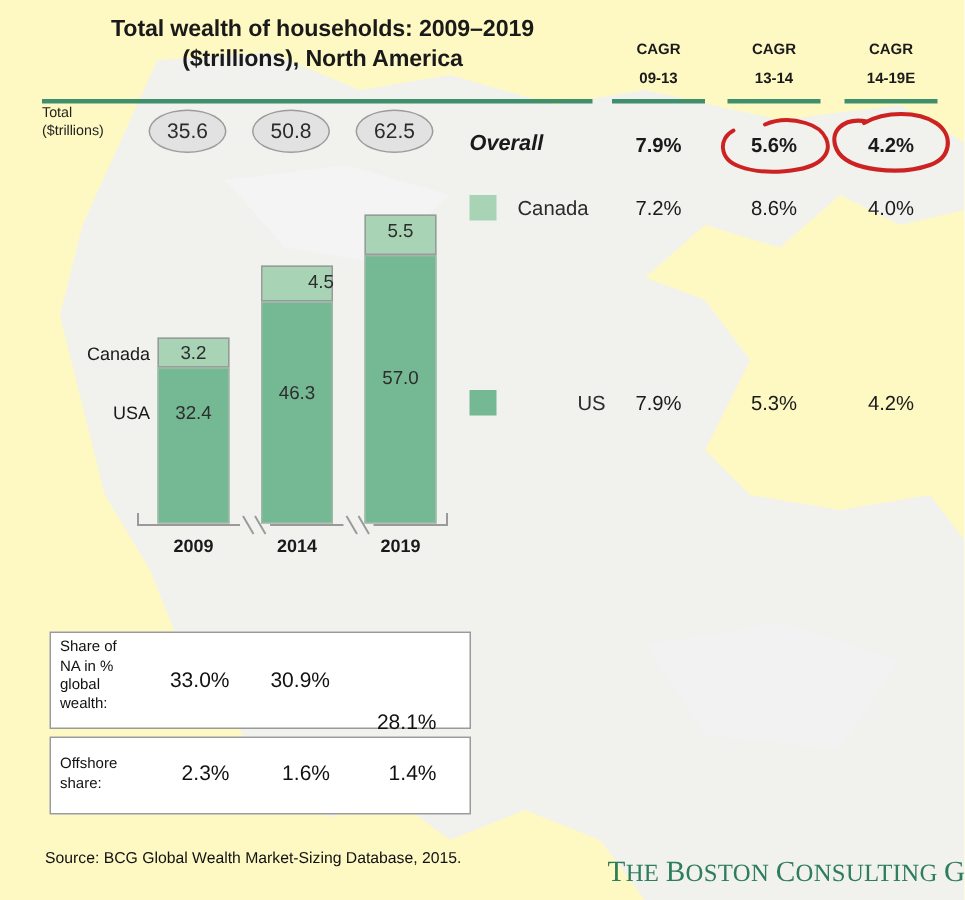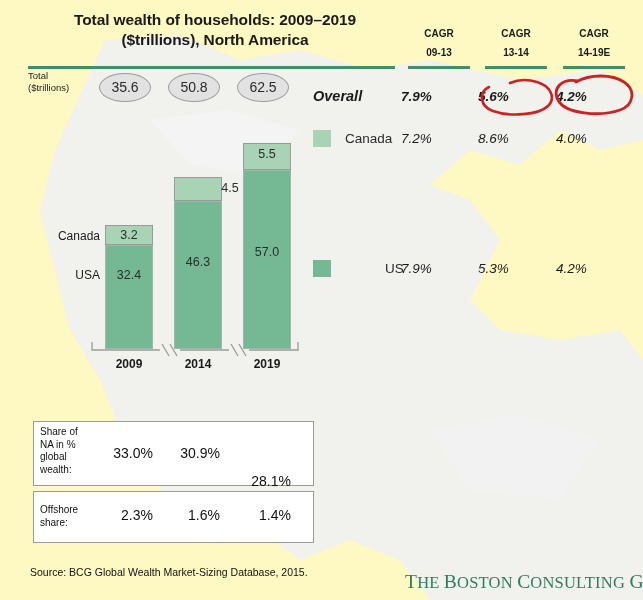--- a/index.html
+++ b/index.html
@@ -96,24 +96,23 @@
     color: #2b2b2b;
   }
   .swatch {
     position: absolute;
     width: 18px;
     height: 17px;
   }
   .cagr-val {
     position: absolute;
     width: 76px;
-    text-align: left;
+    text-align: center;
     font-size: 13.5px;
     color: #1a1a1a;
-    font-style: italic;
   }
   .cagr-val.bold { font-weight: bold; }
 
   
   .red-circle {
     position: absolute;
     pointer-events: none;
   }
 
   
@@ -266,21 +265,21 @@
     <div class="series-label" style="left:55px; top:229px; width:45px;">Canada</div>
     <div class="series-label" style="left:55px; top:268px; width:45px;">USA</div>
 
     <div class="bar-seg ca" style="left:105px; top:225px; width:48px; height:20px;"></div>
     <div class="bar-label" style="left:105px; top:228px;">3.2</div>
 
     <div class="bar-seg us" style="left:105px; top:245px; width:48px; height:104px;"></div>
     <div class="bar-label" style="left:105px; top:268px;">32.4</div>
 
     <div class="bar-seg ca" style="left:174px; top:177px; width:48px; height:24px;"></div>
-    <div class="bar-label" style="left:174px; top:181px;padding-left:32px;">4.5</div>
+    <div class="bar-label" style="left:158px; top:181px;padding-left:32px;">4.5</div>
 
     <div class="bar-seg us" style="left:174px; top:201px; width:48px; height:148px;"></div>
     <div class="bar-label" style="left:174px; top:255px;">46.3</div>
 
     <div class="bar-seg ca" style="left:243px; top:143px; width:48px; height:27px;"></div>
     <div class="bar-label" style="left:243px; top:147px;">5.5</div>
 
     <div class="bar-seg us" style="left:243px; top:170px; width:48px; height:179px;"></div>
     <div class="bar-label" style="left:243px; top:245px;">57.0</div>
 

